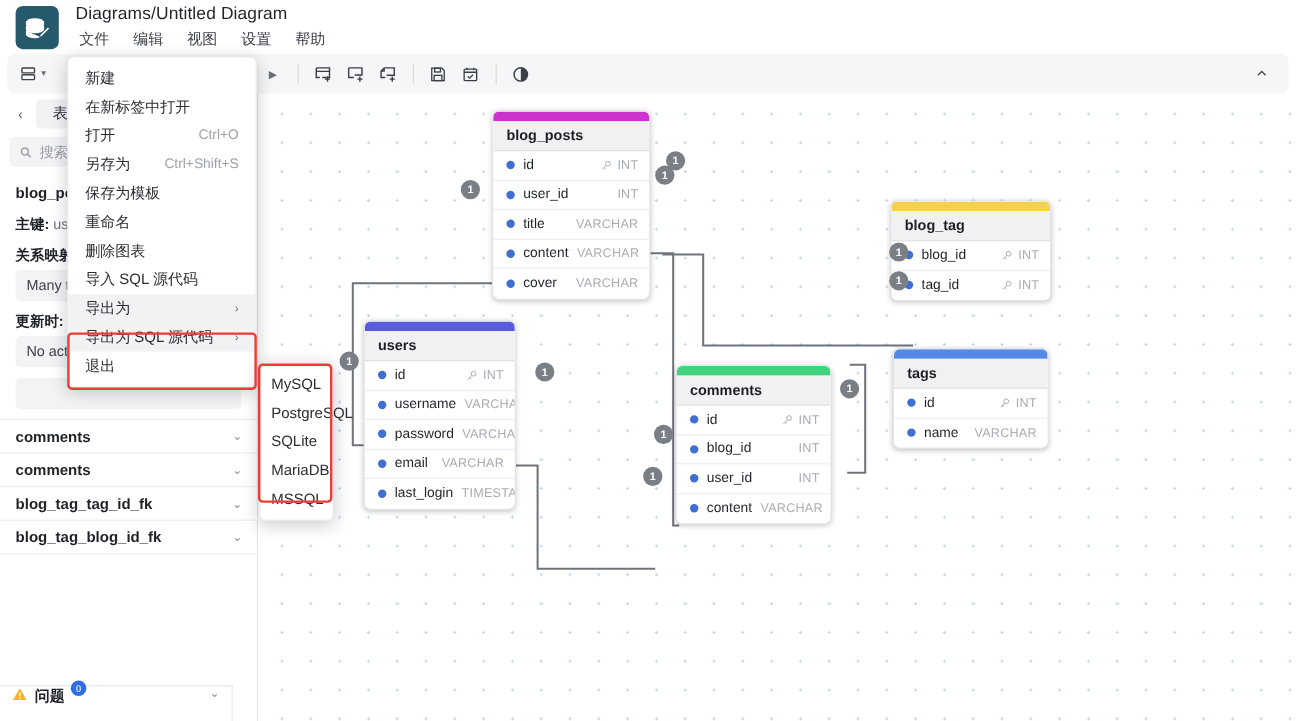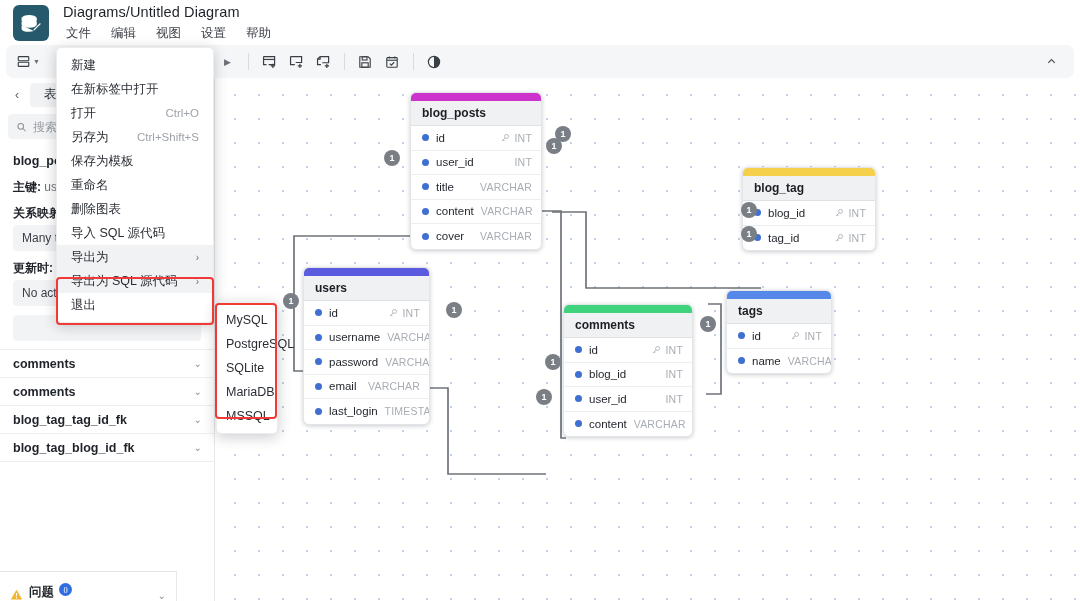--- a/index.html
+++ b/index.html
@@ -95,23 +95,23 @@
   .kv span.val { color: #6e737a; font-weight: 400; }
   .field-label { font-size: 12px; font-weight: 700; color: #1f2329; margin-top: 9px; }
   .field-box {
     margin-top: 3px; height: 26px; background: #f2f3f5; border-radius: 4px;
     display: flex; align-items: center; padding: 0 9px; font-size: 12px; color: #3b3f46;
   }
   .field-box.blank { margin-top: 9px; }
 
   
   .statusbar {
-    position: absolute; left: 0; bottom: 0; width: 177px; height: 30px;
+    position: absolute; left: 0; bottom: 0; width: 194px; height: 30px;
     background: #fff; border-top: 1px solid #e3e5e8; border-right: 1px solid #e8e9eb;
-    display: flex; align-items: flex-end; padding: 0 10px; gap: 6px; font-family: Liberation Serif, serif;
+    display: flex; align-items: flex-start; padding: 0 10px; gap: 6px; font-family: Liberation Serif, serif;
   }
   .issues-label { font-size: 12.5px; color: #1f2329; font-weight: 700; }
   .badge {
     background: #2f6ee0; color: #fff; font-size: 8.5px; border-radius: 7px;
     min-width: 13px; height: 13px; display: inline-flex; align-items: center;
     justify-content: center; padding: 0 3px; position: relative; top: -5px; left: -1px;
   }
   .status-spacer { flex: 1; }
   .status-chev { color: #8d9299; font-size: 10px; }
 
@@ -438,21 +438,21 @@
               <span class="key-ico">
                 <svg width="10" height="10" viewBox="0 0 16 16" fill="none" stroke="#a8adb4" stroke-width="1.3">
                   <circle cx="10.5" cy="5.5" r="3.2"></circle>
                   <path d="M8.2 7.8L3 13m1.6-1.6l1.5 1.5M6 10.4l1.5 1.5"></path>
                 </svg>
               </span>
               <span class="fld-type">INT</span>
             </span>
           </div>
         </div>
-        <div class="tbl" style="left: 510px; top: 212px; width: 106px;">
+        <div class="tbl" style="left: 528px; top: 212px; width: 130px;">
           <div class="tbl-accent" style="background: rgb(85, 136, 232);"></div>
           <div class="tbl-name">tags</div>
           <div class="fld">
             <span class="dot"></span>
             <span class="fld-name">id</span>
             <span class="fld-right">
               <span class="key-ico">
                 <svg width="10" height="10" viewBox="0 0 16 16" fill="none" stroke="#a8adb4" stroke-width="1.3">
                   <circle cx="10.5" cy="5.5" r="3.2"></circle>
                   <path d="M8.2 7.8L3 13m1.6-1.6l1.5 1.5M6 10.4l1.5 1.5"></path>

